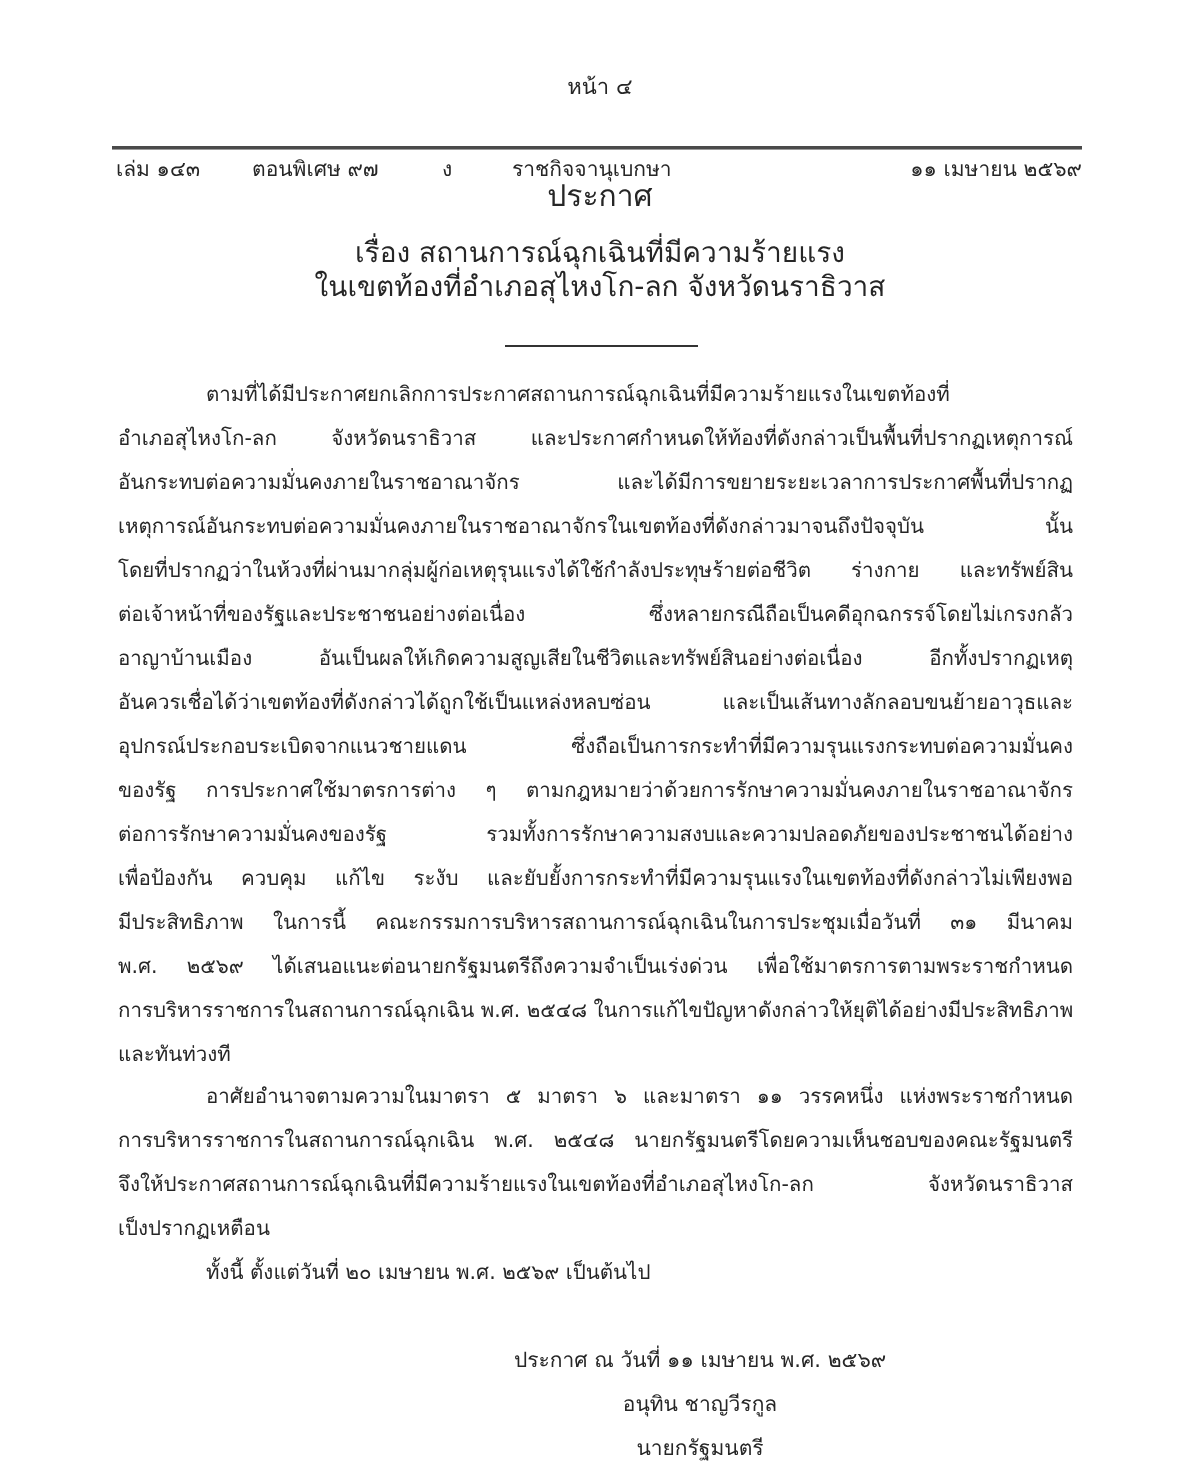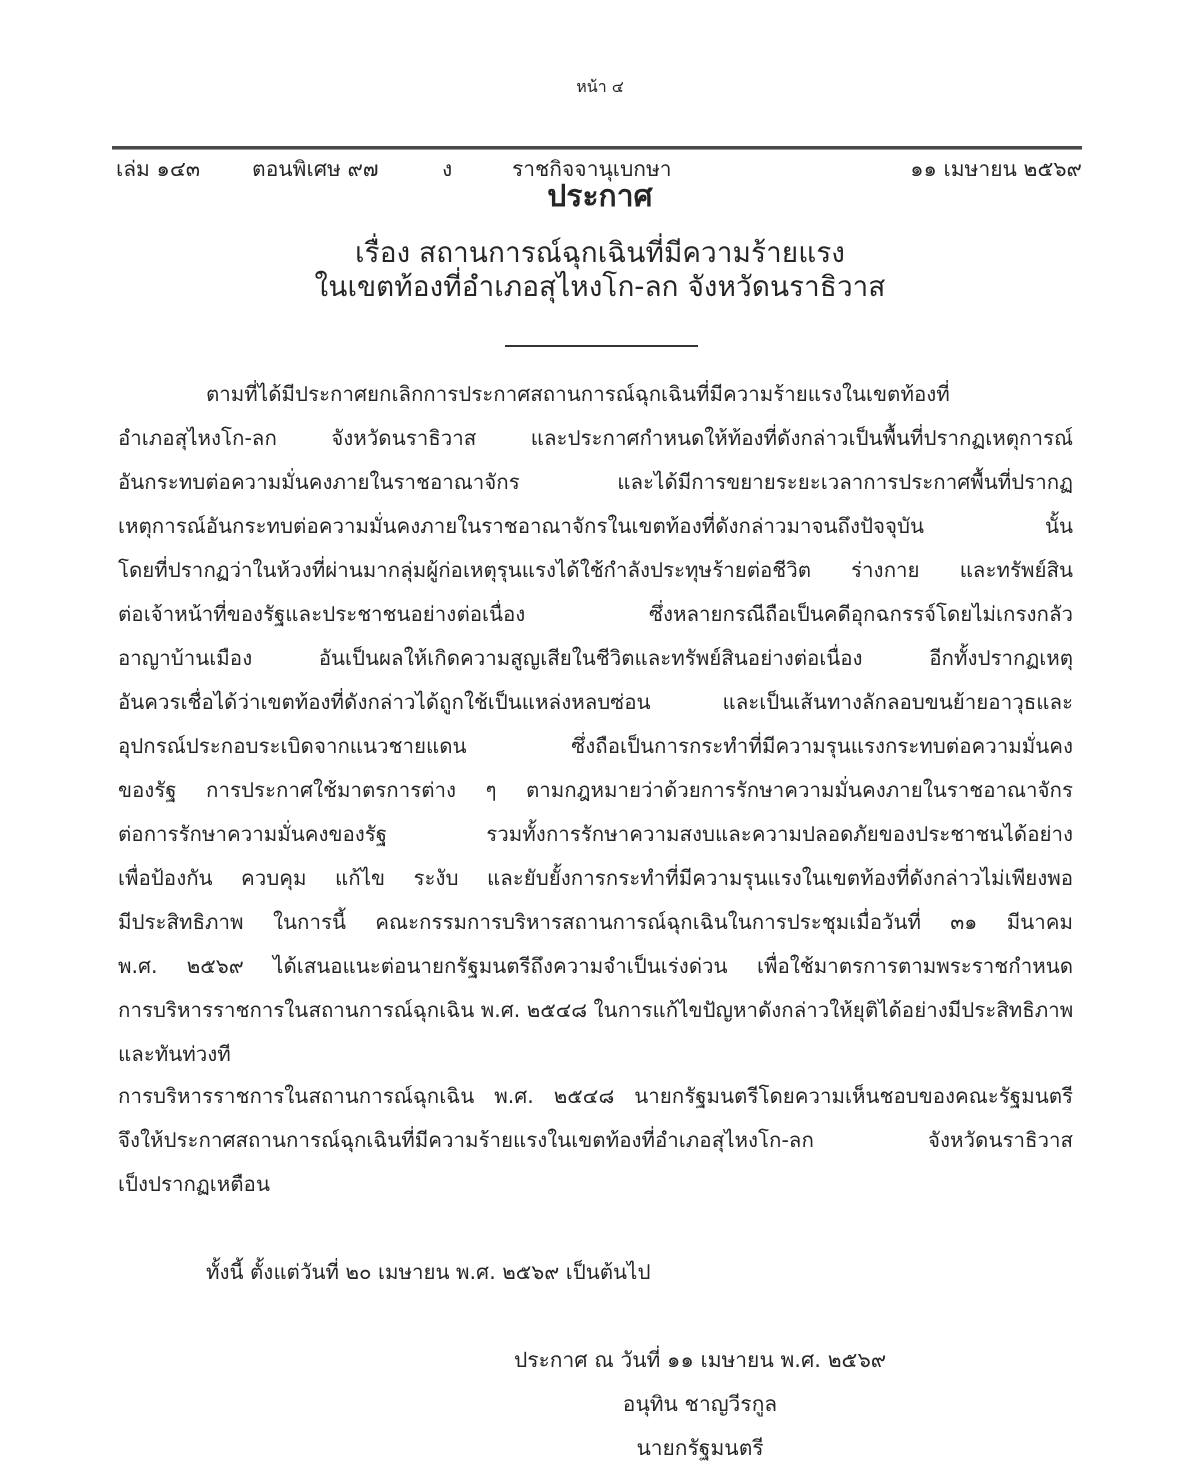--- a/index.html
+++ b/index.html
@@ -3,34 +3,34 @@
 <meta charset="utf-8">
 <style>
   html, body { margin: 0; padding: 0; background: #ffffff; }
   body {
     width: 1200px; height: 1478px; position: relative; overflow: hidden;
     font-family: "DejaVu Sans", "Liberation Sans", sans-serif;
     color: #262626;
   }
   .page-number {
     position: absolute; top: 72px; left: 0; width: 1200px; text-align: center;
-    font-size: 16px; line-height: 30px;
+    font-size: 22px; line-height: 30px;
   }
   .header-line {
     position: absolute; top: 110px; left: 116px; width: 966px; height: 30px;
     font-size: 21px; line-height: 30px;
   }
   .header-line span { position: absolute; top: 0; white-space: nowrap; margin-top: 44px; }
   .header-rule {
     position: absolute; top: 146px; left: 112px; width: 970px; height: 3px;
     background: #4a4a4a; border-bottom: 1px solid #9a9a9a;
   }
   .title {
     position: absolute; top: 176px; left: 0; width: 1200px; text-align: center;
-    font-size: 30px; line-height: 40px; font-weight: bold;
+    font-size: 30px; line-height: 40px;
   }
   .subject {
     position: absolute; left: 0; width: 1200px; text-align: center;
     font-size: 28px; line-height: 30px;
   }
   .title-rule {
     position: absolute; top: 345px; left: 505px; width: 193px; height: 2px; background: #333;
   }
   .body-text {
     position: absolute; left: 118px; width: 955px;
@@ -76,20 +76,21 @@
   <span class="body-line">ของรัฐ  การประกาศใช้มาตรการต่าง ๆ  ตามกฎหมายว่าด้วยการรักษาความมั่นคงภายในราชอาณาจักร</span>
   <span class="body-line">ต่อการรักษาความมั่นคงของรัฐ  รวมทั้งการรักษาความสงบและความปลอดภัยของประชาชนได้อย่าง</span>
   <span class="body-line">เพื่อป้องกัน  ควบคุม  แก้ไข  ระงับ  และยับยั้งการกระทำที่มีความรุนแรงในเขตท้องที่ดังกล่าวไม่เพียงพอ</span>
   <span class="body-line">มีประสิทธิภาพ  ในการนี้  คณะกรรมการบริหารสถานการณ์ฉุกเฉินในการประชุมเมื่อวันที่  ๓๑  มีนาคม</span>
   <span class="body-line">พ.ศ.  ๒๕๖๙  ได้เสนอแนะต่อนายกรัฐมนตรีถึงความจำเป็นเร่งด่วน  เพื่อใช้มาตรการตามพระราชกำหนด</span>
   <span class="body-line">การบริหารราชการในสถานการณ์ฉุกเฉิน  พ.ศ.  ๒๕๔๘  ในการแก้ไขปัญหาดังกล่าวให้ยุติได้อย่างมีประสิทธิภาพ</span>
   <span class="body-line last">และทันท่วงที</span>
 </div>
 
 <div class="body-text" style="top:1074px;">
+  <span class="body-line indent">อาศัยอำนาจตามความในมาตรา  ๕  มาตรา  ๖  และมาตรา  ๑๑  วรรคหนึ่ง  แห่งพระราชกำหนด</span>
   <span class="body-line">การบริหารราชการในสถานการณ์ฉุกเฉิน  พ.ศ.  ๒๕๔๘  นายกรัฐมนตรีโดยความเห็นชอบของคณะรัฐมนตรี</span>
   <span class="body-line">จึงให้ประกาศสถานการณ์ฉุกเฉินที่มีความร้ายแรงในเขตท้องที่อำเภอสุไหงโก-ลก  จังหวัดนราธิวาส</span>
   <span class="body-line last">เป็งปรากฏเหตือน</span>
 </div>
 
 <div class="body-text" style="top:1250px;">
   <span class="body-line indent last">ทั้งนี้  ตั้งแต่วันที่  ๒๐  เมษายน  พ.ศ.  ๒๕๖๙  เป็นต้นไป</span>
 </div>
 
 <div class="signature" style="top:1338px;">ประกาศ  ณ  วันที่  ๑๑  เมษายน  พ.ศ.  ๒๕๖๙</div>

